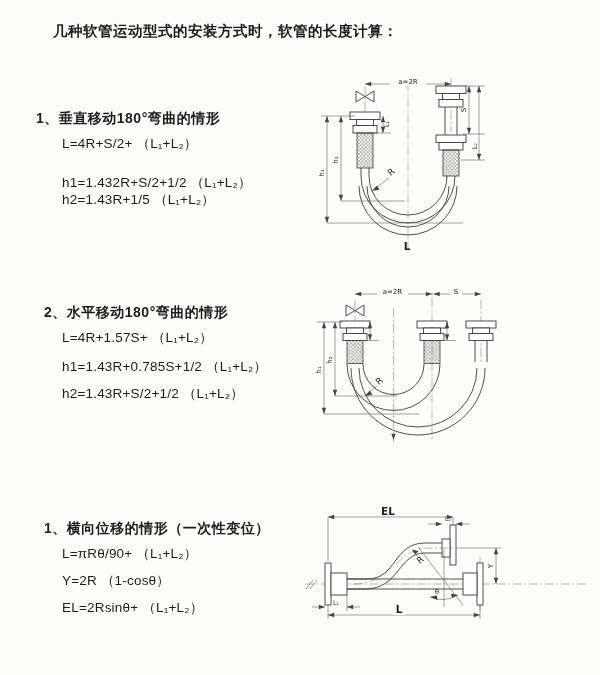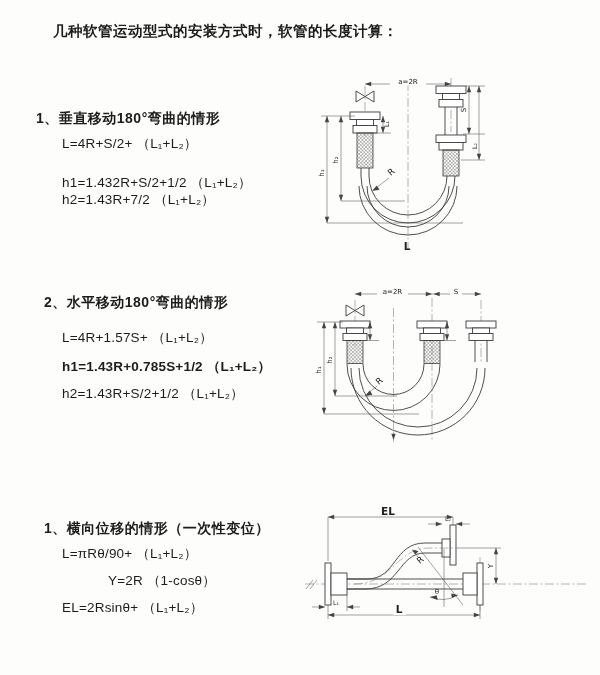--- a/index.html
+++ b/index.html
@@ -23,30 +23,30 @@
   svg .wbg{fill:#fdfdfc;stroke:none;}
 </style>
 </head>
 <body>
 
 <div class="abs title" style="left:28px;top:22px;margin-left:25px;">几种软管运动型式的安装方式时，软管的长度计算：</div>
 
 <div class="abs heading" style="left:36px;top:110px;">1、垂直移动180°弯曲的情形</div>
 <div class="abs formula" style="left:62px;top:135px;text-align:center;">L=4R+S/2+ （L₁+L₂）</div>
 <div class="abs formula" style="left:62px;top:164px;margin-top:10px;">h1=1.432R+S/2+1/2 （L₁+L₂）</div>
-<div class="abs formula" style="left:62px;top:191px;">h2=1.43R+7/2 （L₁+L₂）</div>
-
-<div class="abs heading" style="left:44px;top:294px;">2、水平移动180°弯曲的情形</div>
+<div class="abs formula" style="left:62px;top:191px;">h2=1.43R+1/5 （L₁+L₂）</div>
+
+<div class="abs heading" style="left:44px;top:304px;">2、水平移动180°弯曲的情形</div>
 <div class="abs formula" style="left:62px;top:329px;">L=4R+1.57S+ （L₁+L₂）</div>
-<div class="abs formula" style="left:62px;top:358px;font-weight:bold;">h1=1.43R+0.785S+1/2 （L₁+L₂）</div>
+<div class="abs formula" style="left:62px;top:358px;">h1=1.43R+0.785S+1/2 （L₁+L₂）</div>
 <div class="abs formula" style="left:62px;top:385px;">h2=1.43R+S/2+1/2 （L₁+L₂）</div>
 
 <div class="abs heading" style="left:44px;top:520px;">1、横向位移的情形（一次性变位）</div>
 <div class="abs formula" style="left:62px;top:545px;">L=πRθ/90+ （L₁+L₂）</div>
-<div class="abs formula" style="left:62px;top:572px;margin-left:46px;">Y=2R （1-cosθ）</div>
+<div class="abs formula" style="left:62px;top:572px;">Y=2R （1-cosθ）</div>
 <div class="abs formula" style="left:62px;top:599px;">EL=2Rsinθ+ （L₁+L₂）</div>
 
 <svg style="left:303px;top:70px;" width="270" height="190" viewBox="0 0 270 190">
   <defs>
     <path id="aU" d="M0,0 L-2.2,6.2 L2.2,6.2 Z"></path>
     <path id="aD" d="M0,0 L-2.2,-6.2 L2.2,-6.2 Z"></path>
     <path id="aL" d="M0,0 L6.2,-2.2 L6.2,2.2 Z"></path>
     <path id="aR" d="M0,0 L-6.2,-2.2 L-6.2,2.2 Z"></path>
     <pattern id="hat" width="3.5" height="3.5" patternUnits="userSpaceOnUse">
       <path d="M0,3.5 L3.5,0 M0,0 L3.5,3.5" stroke="#666" stroke-width="0.45"></path>

